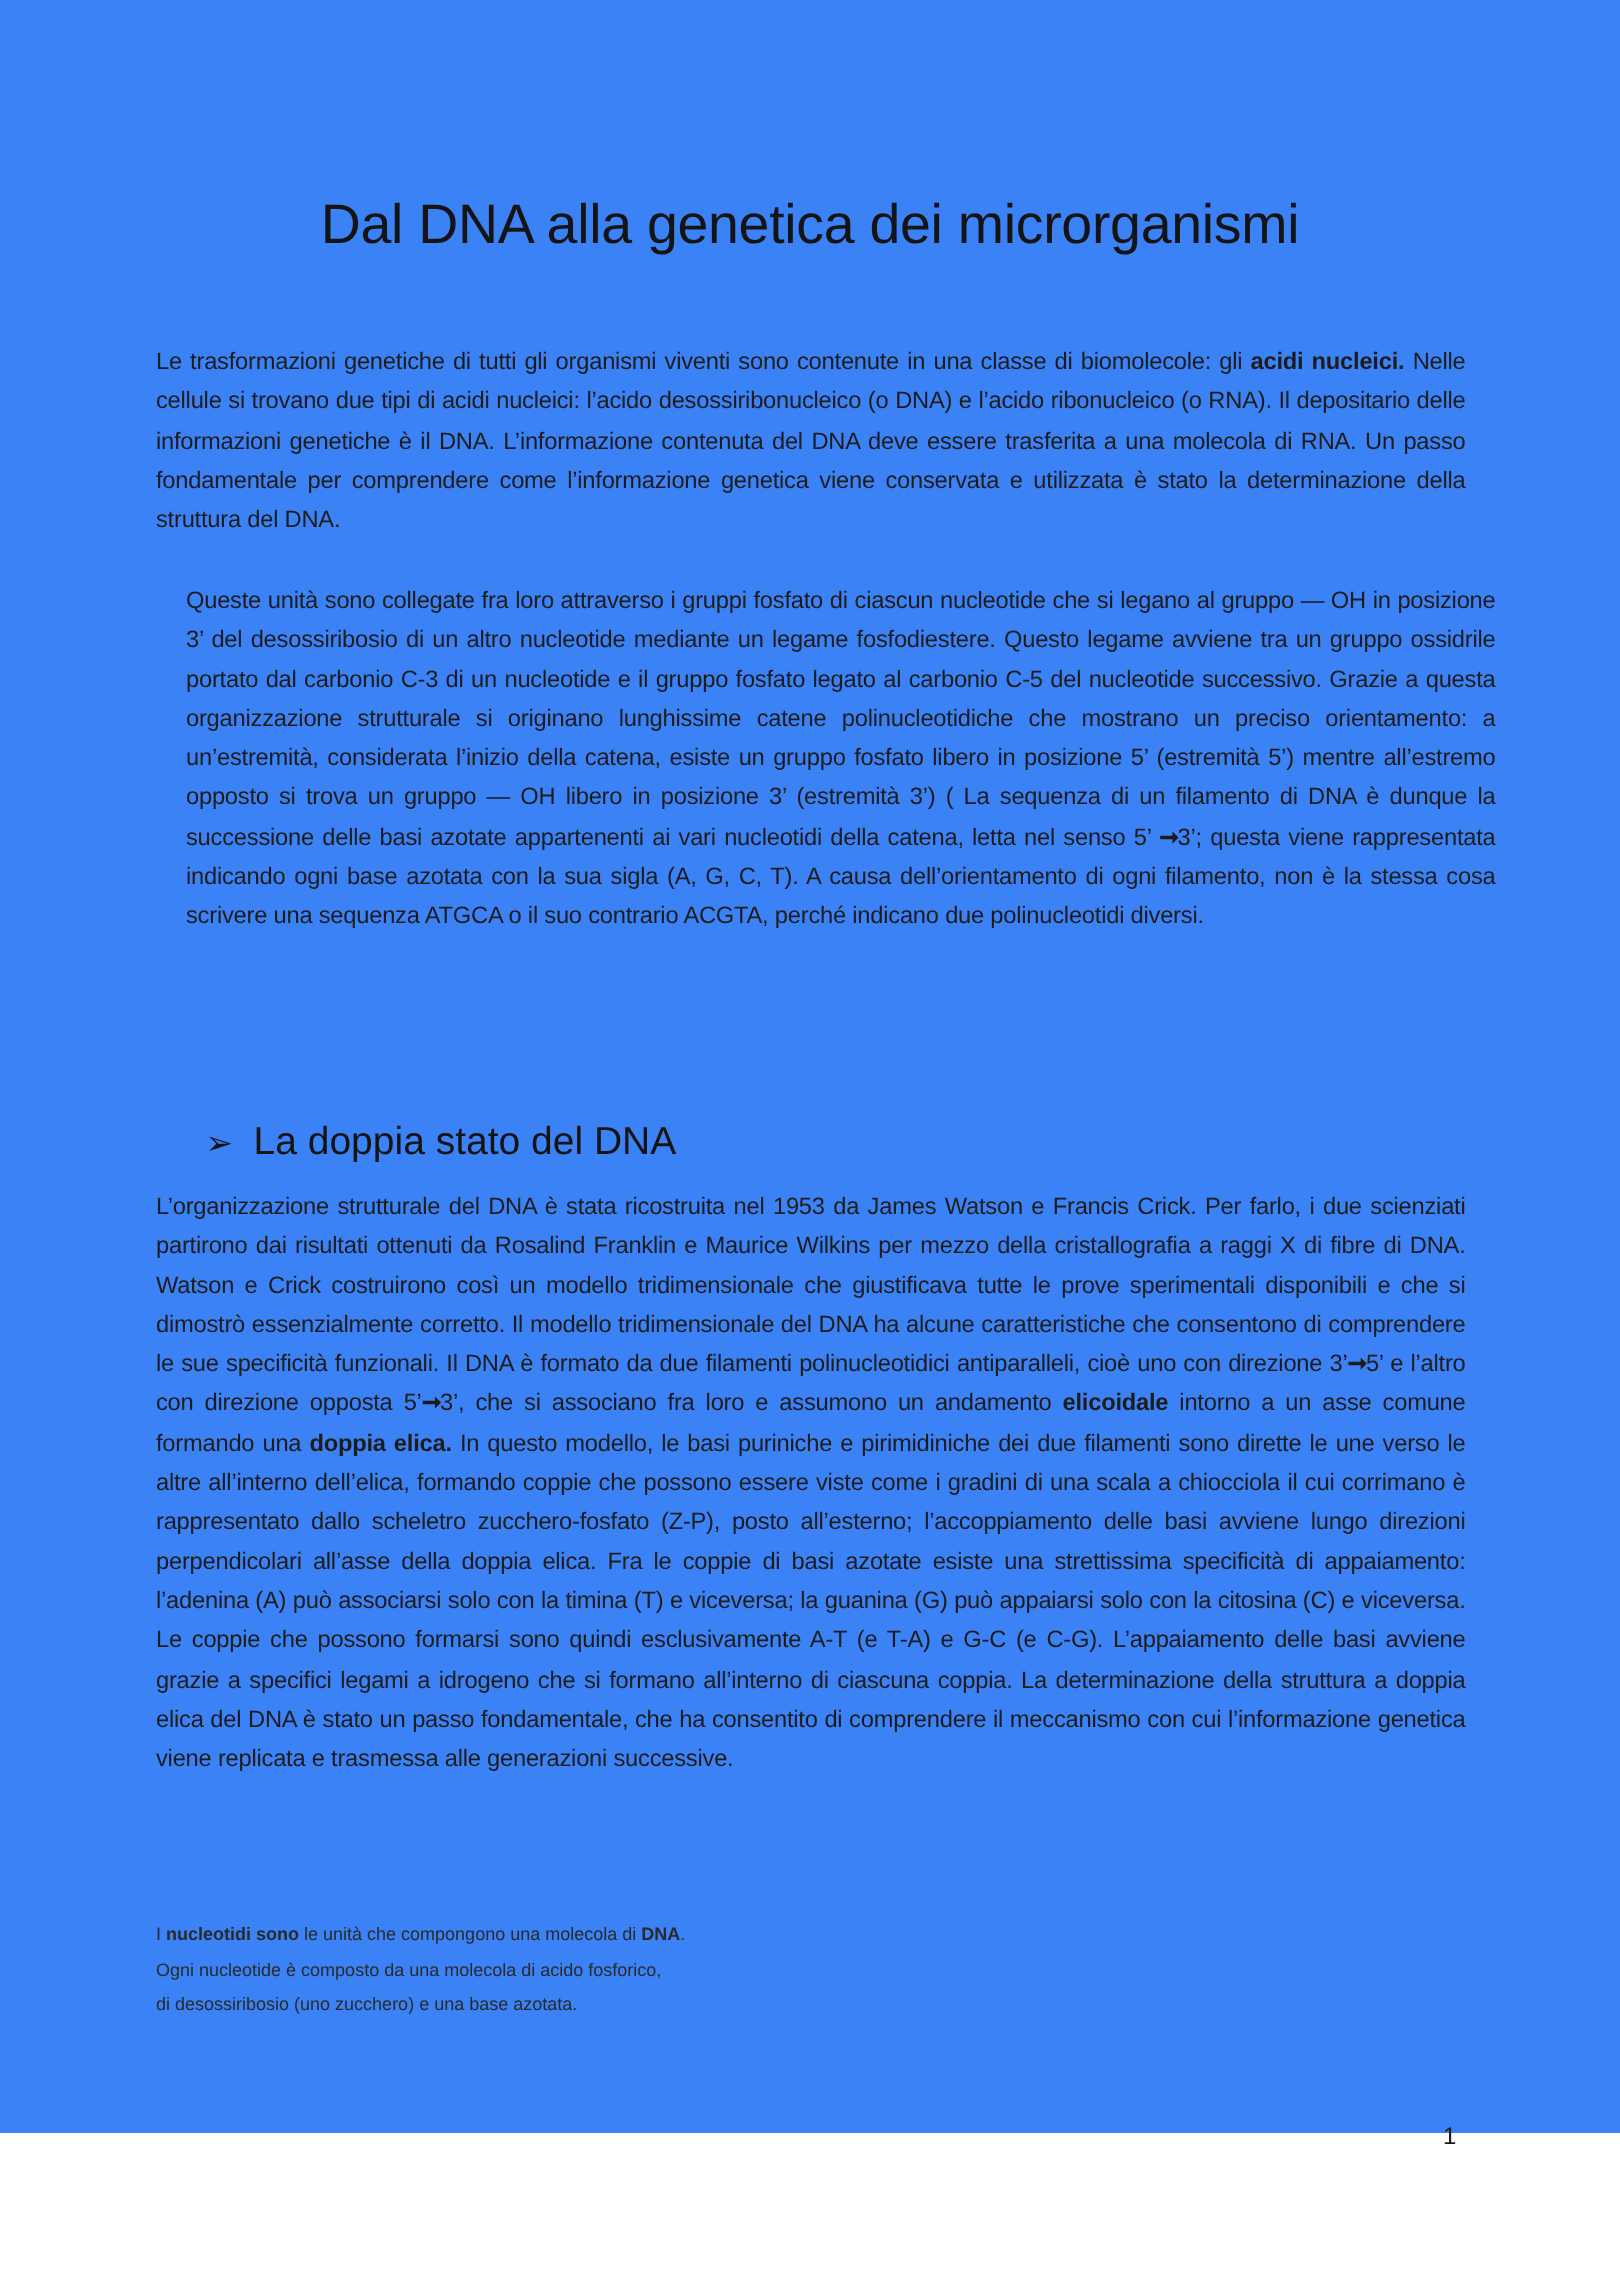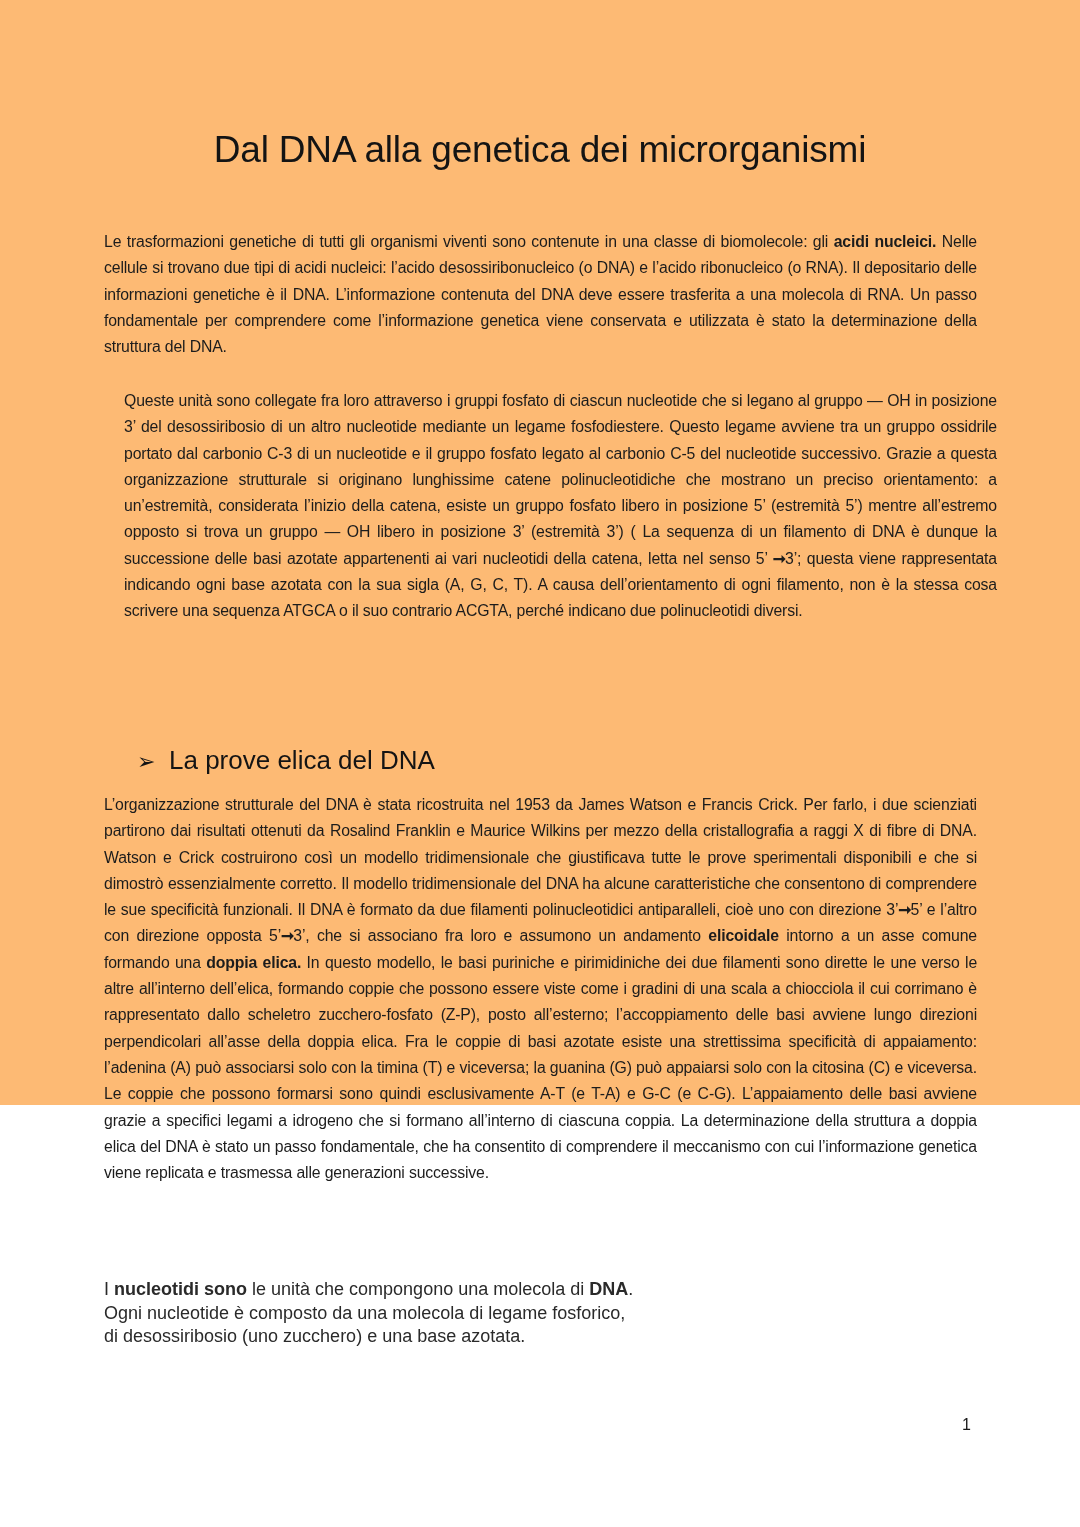--- a/index.html
+++ b/index.html
@@ -1,17 +1,17 @@
 <!DOCTYPE html>
 <html><head>
   <meta charset="utf-8">
   <style>
     html, body { margin: 0; padding: 0; background: #ffffff; }
     body { width: 1080px; height: 1527px; position: relative; overflow: hidden; color: #1a1a1a; }
-    .page { position: absolute; left: 0; top: 0; width: 1080px; height: 1105px; background: #fdba74; }
+    .page { position: absolute; left: 0; top: 0; width: 1080px; height: 1422px; background: #3b82f6; }
     .title {
       position: absolute; left: 0; top: 126px; width: 1080px; text-align: center;
       font-family: "Liberation Sans", sans-serif; font-size: 37px; line-height: 48px;
       font-weight: normal; color: #141414; margin: 0; letter-spacing: -0.2px;
     }
     .body-text {
       position: absolute; left: 104px; width: 873px;
       font-family: "Liberation Sans", sans-serif; font-size: 15.8px; line-height: 26.3px;
       text-align: justify; margin: 0; color: #1c1c1c; letter-spacing: -0.15px;
     }
@@ -21,21 +21,21 @@
     .p3 { top: 388px; margin-left: 20px; }
     .p4 { top: 792px; }
     .section-heading {
       position: absolute; left: 137px; top: 740px; margin: 0;
       font-family: "Liberation Sans", sans-serif; font-size: 26px; line-height: 40px;
       font-weight: normal; color: #141414;
     }
     .section-heading .bullet { display: inline-block; width: 32px; font-size: 22px; }
     .note {
       position: absolute; left: 104px; top: 1278px; width: 600px;
-      font-family: "Liberation Sans", sans-serif; font-size: 18px; line-height: 23.5px;
+      font-family: "Liberation Sans", sans-serif; font-size: 12px; line-height: 23.5px;
       color: #2a2a2a; margin: 0;
     }
     .note span.line { display: block; }
     .page-number {
       position: absolute; left: 962px; top: 1416px;
       font-family: "Liberation Sans", sans-serif; font-size: 16px; color: #1a1a1a;
     }
     .arrow { font-weight: bold; letter-spacing: -1px; }
   </style>
 </head>
@@ -43,24 +43,24 @@
 
 <div class="page">
 
   <h1 class="title">Dal DNA alla genetica dei microrganismi</h1>
 
   <p class="body-text p1"><span>Le trasformazioni genetiche di tutti gli organismi viventi sono contenute in una classe di biomolecole: gli </span><b>acidi nucleici.</b><span> Nelle cellule si trovano due tipi di acidi nucleici: l’acido desossiribonucleico (o DNA) e l’acido ribonucleico (o RNA). Il depositario delle informazioni genetiche è il DNA. L’informazione contenuta del DNA deve essere trasferita a una molecola di RNA. Un passo fondamentale per comprendere come l’informazione genetica viene conservata e utilizzata è stato la determinazione della struttura del DNA.</span></p>
 
 
   <p class="body-text p3"><span>Queste unità sono collegate fra loro attraverso i gruppi fosfato di ciascun nucleotide che si legano al gruppo — OH in posizione 3’ del desossiribosio di un altro nucleotide mediante un legame fosfodiestere. Questo legame avviene tra un gruppo ossidrile portato dal carbonio C-3 di un nucleotide e il gruppo fosfato legato al carbonio C-5 del nucleotide successivo. Grazie a questa organizzazione strutturale si originano lunghissime catene polinucleotidiche che mostrano un preciso orientamento: a un’estremità, considerata l’inizio della catena, esiste un gruppo fosfato libero in posizione 5’ (estremità 5’) mentre all’estremo opposto si trova un gruppo — OH libero in posizione 3’ (estremità 3’) ( La sequenza di un filamento di DNA è dunque la successione delle basi azotate appartenenti ai vari nucleotidi della catena, letta nel senso 5’ </span><span class="arrow">➞</span><span>3’; questa viene rappresentata indicando ogni base azotata con la sua sigla (A, G, C, T). A causa dell’orientamento di ogni filamento, non è la stessa cosa scrivere una sequenza ATGCA o il suo contrario ACGTA, perché indicano due polinucleotidi diversi.</span></p>
 
-  <h2 class="section-heading"><span class="bullet">➢</span><span>La prove elica del DNA</span></h2>
+  <h2 class="section-heading"><span class="bullet">➢</span><span>La doppia stato del DNA</span></h2>
 
   <p class="body-text p4"><span>L’organizzazione strutturale del DNA è stata ricostruita nel 1953 da James Watson e Francis Crick. Per farlo, i due scienziati partirono dai risultati ottenuti da Rosalind Franklin e Maurice Wilkins per mezzo della cristallografia a raggi X di fibre di DNA. Watson e Crick costruirono così un modello tridimensionale che giustificava tutte le prove sperimentali disponibili e che si dimostrò essenzialmente corretto. Il modello tridimensionale del DNA ha alcune caratteristiche che consentono di comprendere le sue specificità funzionali. Il DNA è formato da due filamenti polinucleotidici antiparalleli, cioè uno con direzione 3’</span><span class="arrow">➞</span><span>5’ e l’altro con direzione opposta 5’</span><span class="arrow">➞</span><span>3’, che si associano fra loro e assumono un andamento </span><b>elicoidale</b><span> intorno a un asse comune formando una </span><b>doppia elica.</b><span> In questo modello, le basi puriniche e pirimidiniche dei due filamenti sono dirette le une verso le altre all’interno dell’elica, formando coppie che possono essere viste come i gradini di una scala a chiocciola il cui corrimano è rappresentato dallo scheletro zucchero-fosfato (Z-P), posto all’esterno; l’accoppiamento delle basi avviene lungo direzioni perpendicolari all’asse della doppia elica. Fra le coppie di basi azotate esiste una strettissima specificità di appaiamento: l’adenina (A) può associarsi solo con la timina (T) e viceversa; la guanina (G) può appaiarsi solo con la citosina (C) e viceversa. Le coppie che possono formarsi sono quindi esclusivamente A-T (e T-A) e G-C (e C-G). L’appaiamento delle basi avviene grazie a specifici legami a idrogeno che si formano all’interno di ciascuna coppia. La determinazione della struttura a doppia elica del DNA è stato un passo fondamentale, che ha consentito di comprendere il meccanismo con cui l’informazione genetica viene replicata e trasmessa alle generazioni successive.</span></p>
 
   <p class="note">
     <span class="line"><span>I </span><b>nucleotidi sono</b><span> le unità che compongono una molecola di </span><b>DNA</b><span>.</span></span>
-    <span class="line">Ogni nucleotide è composto da una molecola di legame fosforico,</span>
+    <span class="line">Ogni nucleotide è composto da una molecola di acido fosforico,</span>
     <span class="line">di desossiribosio (uno zucchero) e una base azotata.</span>
   </p>
 
   <div class="page-number">1</div>
 </div>
 
 </body></html>

